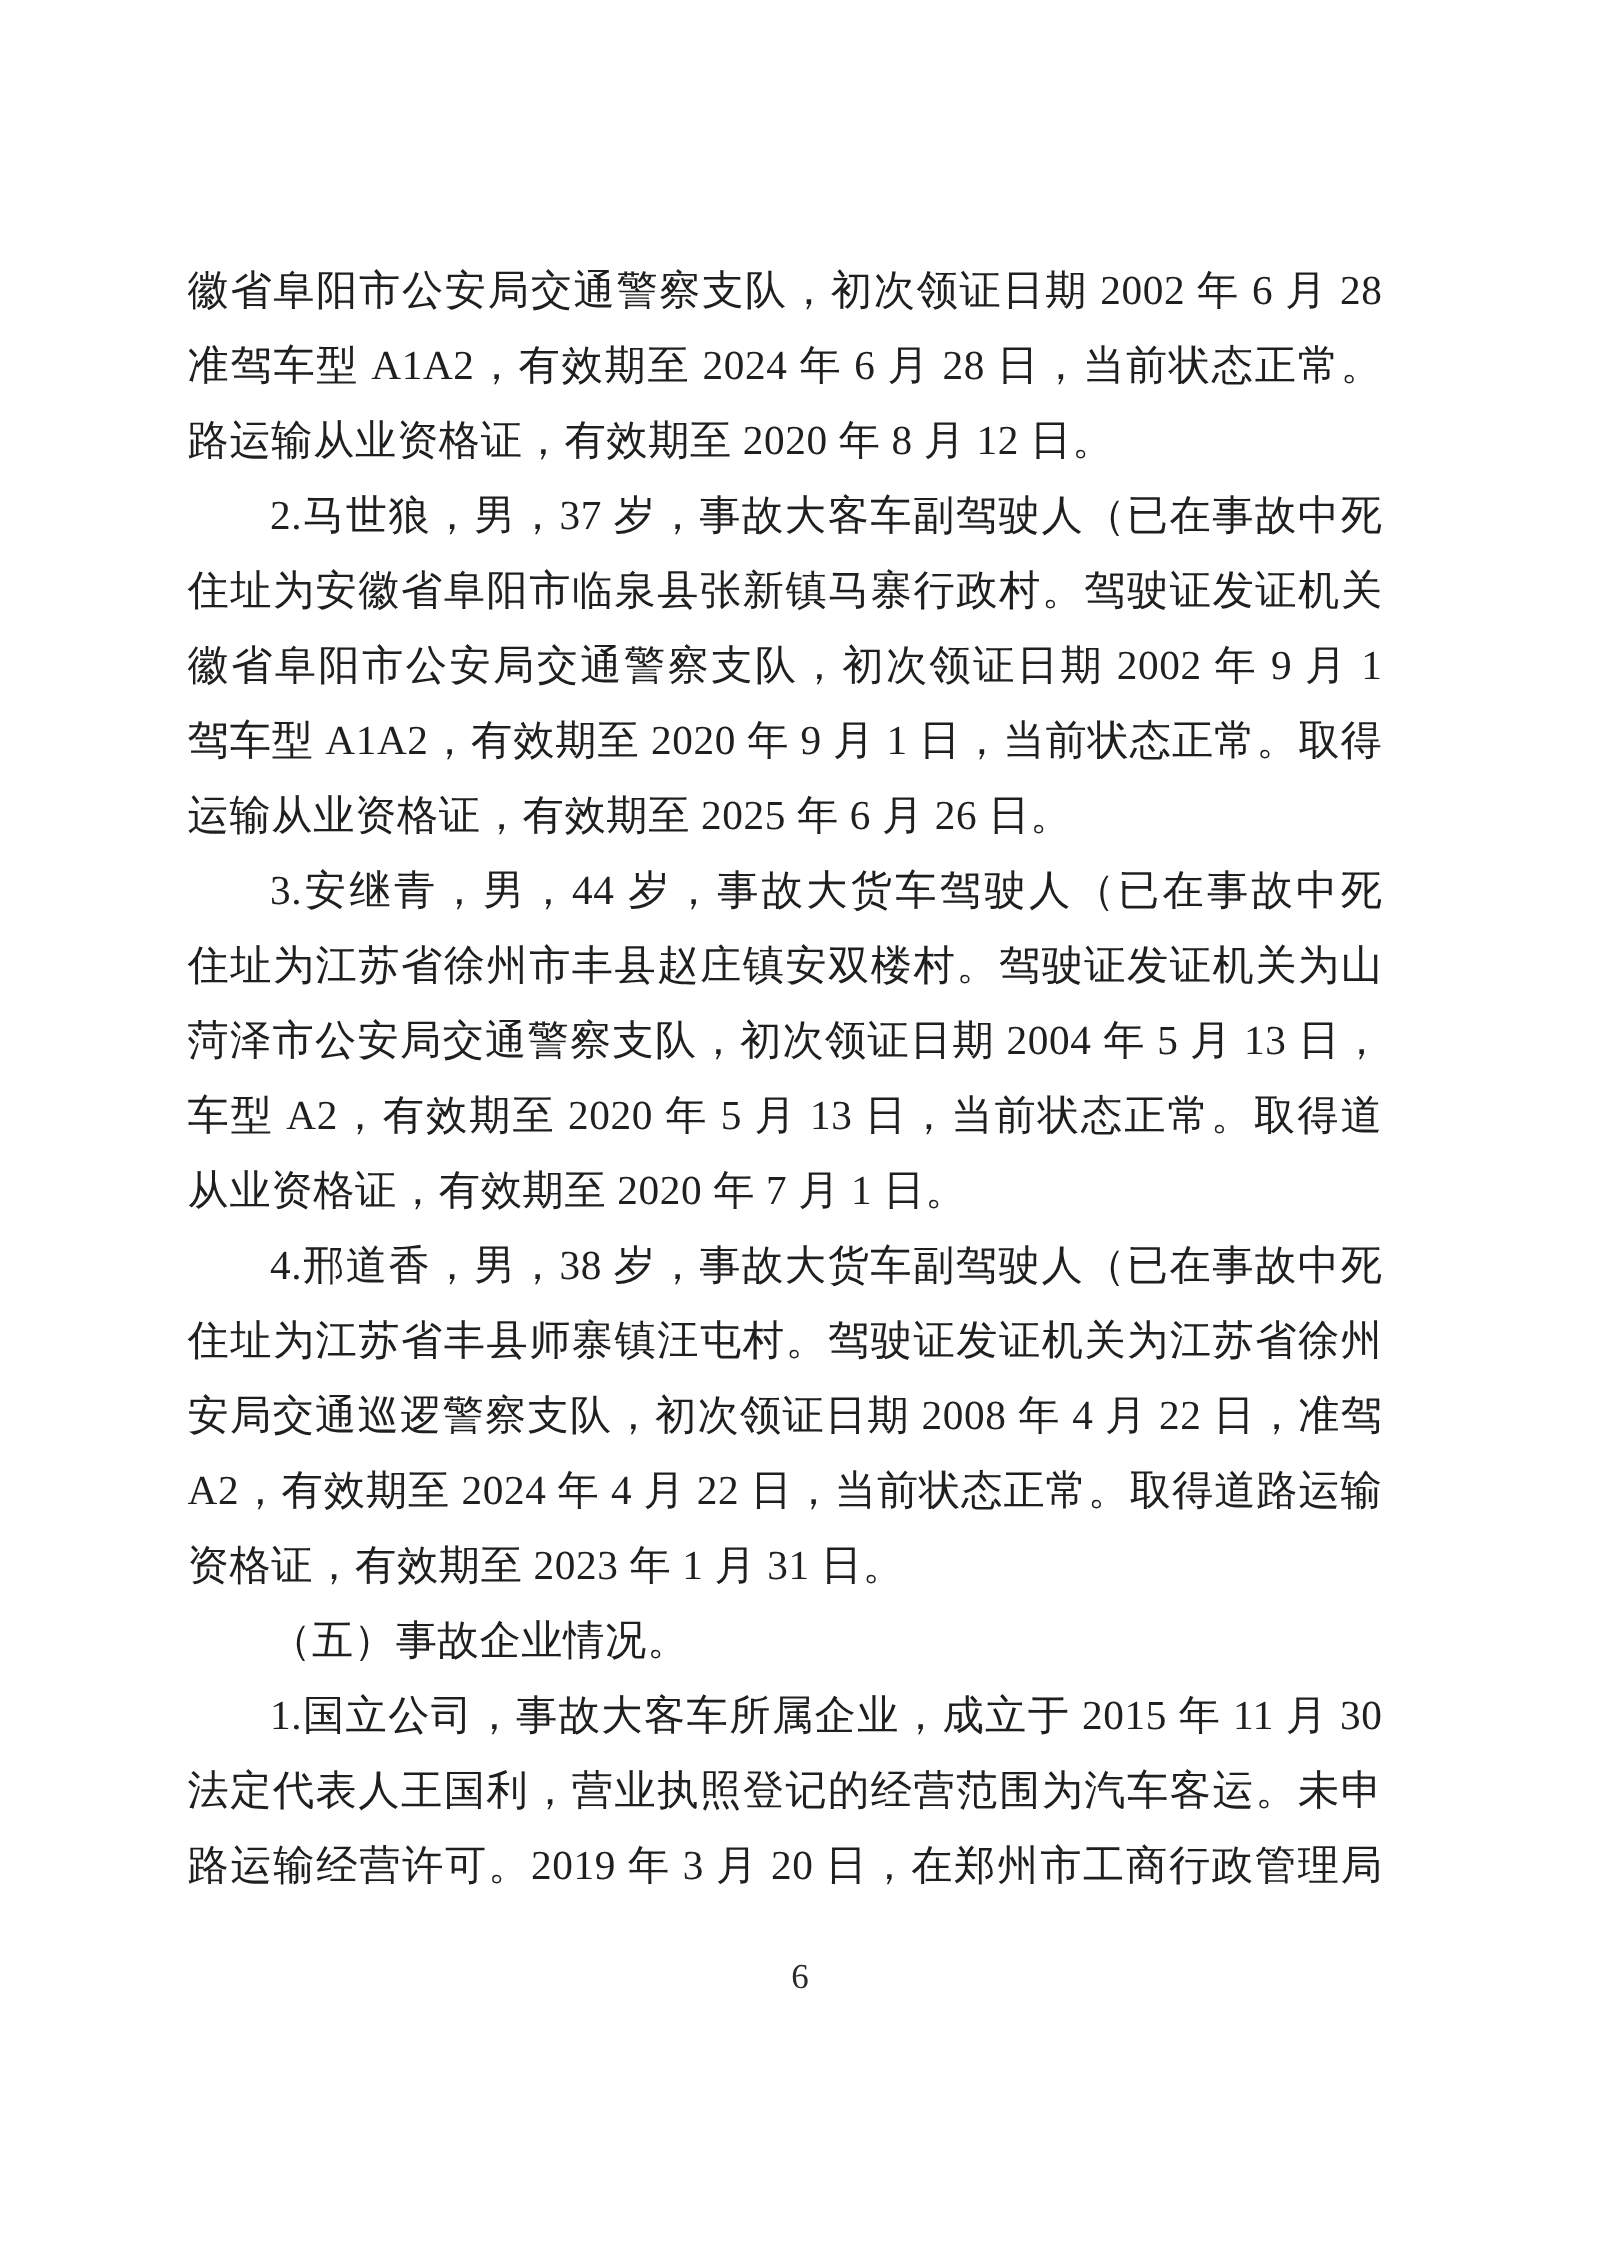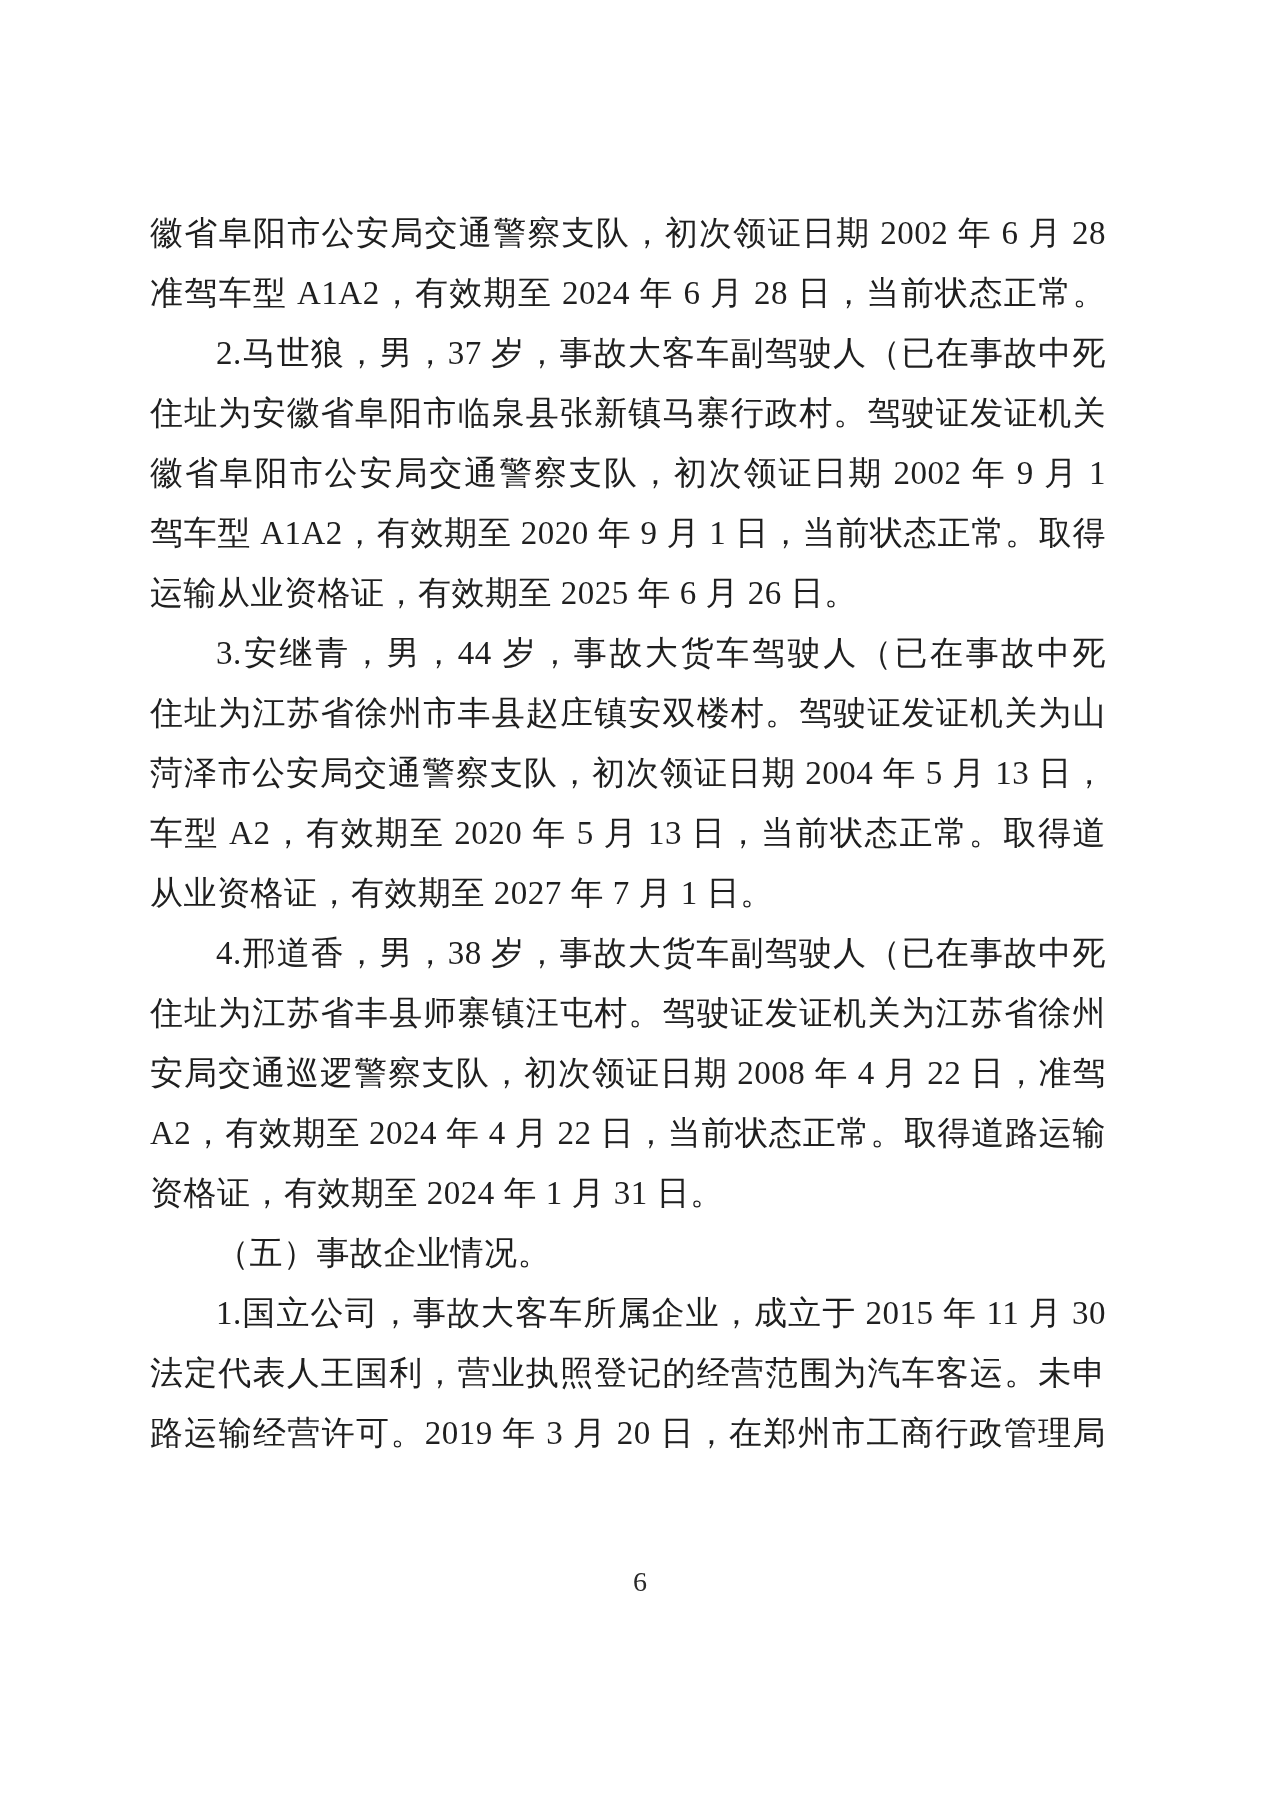--- a/index.html
+++ b/index.html
@@ -53,34 +53,35 @@
     color: #2a2a2a;
   }
 </style>
 </head>
 <body>
 
 <div class="page">
   <div class="textblock">
     <div class="ln j">徽省阜阳市公安局交通警察支队，初次领证日期 2002 年 6 月 28 日，</div>
     <div class="ln j">准驾车型 A1A2，有效期至 2024 年 6 月 28 日，当前状态正常。取得道</div>
+    <div class="ln">路运输从业资格证，有效期至 2020 年 8 月 12 日。</div>
     <div class="ln j ind">2.马世狼，男，37 岁，事故大客车副驾驶人（已在事故中死亡）。</div>
     <div class="ln j">住址为安徽省阜阳市临泉县张新镇马寨行政村。驾驶证发证机关为安</div>
     <div class="ln j">徽省阜阳市公安局交通警察支队，初次领证日期 2002 年 9 月 1 日，准</div>
     <div class="ln j">驾车型 A1A2，有效期至 2020 年 9 月 1 日，当前状态正常。取得道路</div>
     <div class="ln">运输从业资格证，有效期至 2025 年 6 月 26 日。</div>
     <div class="ln j ind">3.安继青，男，44 岁，事故大货车驾驶人（已在事故中死亡）。</div>
     <div class="ln j">住址为江苏省徐州市丰县赵庄镇安双楼村。驾驶证发证机关为山东省</div>
     <div class="ln j">菏泽市公安局交通警察支队，初次领证日期 2004 年 5 月 13 日，准驾</div>
     <div class="ln j">车型 A2，有效期至 2020 年 5 月 13 日，当前状态正常。取得道路运输</div>
-    <div class="ln">从业资格证，有效期至 2027 年 7 月 1 日。</div>
+    <div class="ln">从业资格证，有效期至 2020 年 7 月 1 日。</div>
     <div class="ln j ind">4.邢道香，男，38 岁，事故大货车副驾驶人（已在事故中死亡）。</div>
     <div class="ln j">住址为江苏省丰县师寨镇汪屯村。驾驶证发证机关为江苏省徐州市公</div>
     <div class="ln j">安局交通巡逻警察支队，初次领证日期 2008 年 4 月 22 日，准驾车型</div>
     <div class="ln j">A2，有效期至 2024 年 4 月 22 日，当前状态正常。取得道路运输从业</div>
-    <div class="ln">资格证，有效期至 2024 年 1 月 31 日。</div>
+    <div class="ln">资格证，有效期至 2023 年 1 月 31 日。</div>
     <div class="ln ind head">（五）事故企业情况。</div>
     <div class="ln j ind">1.国立公司，事故大客车所属企业，成立于 2015 年 11 月 30 日，</div>
     <div class="ln j">法定代表人王国利，营业执照登记的经营范围为汽车客运。未申请道</div>
     <div class="ln j">路运输经营许可。2019 年 3 月 20 日，在郑州市工商行政管理局专业</div>
   </div>
   <div class="pagenum">6</div>
 </div>
 
 </body></html>

